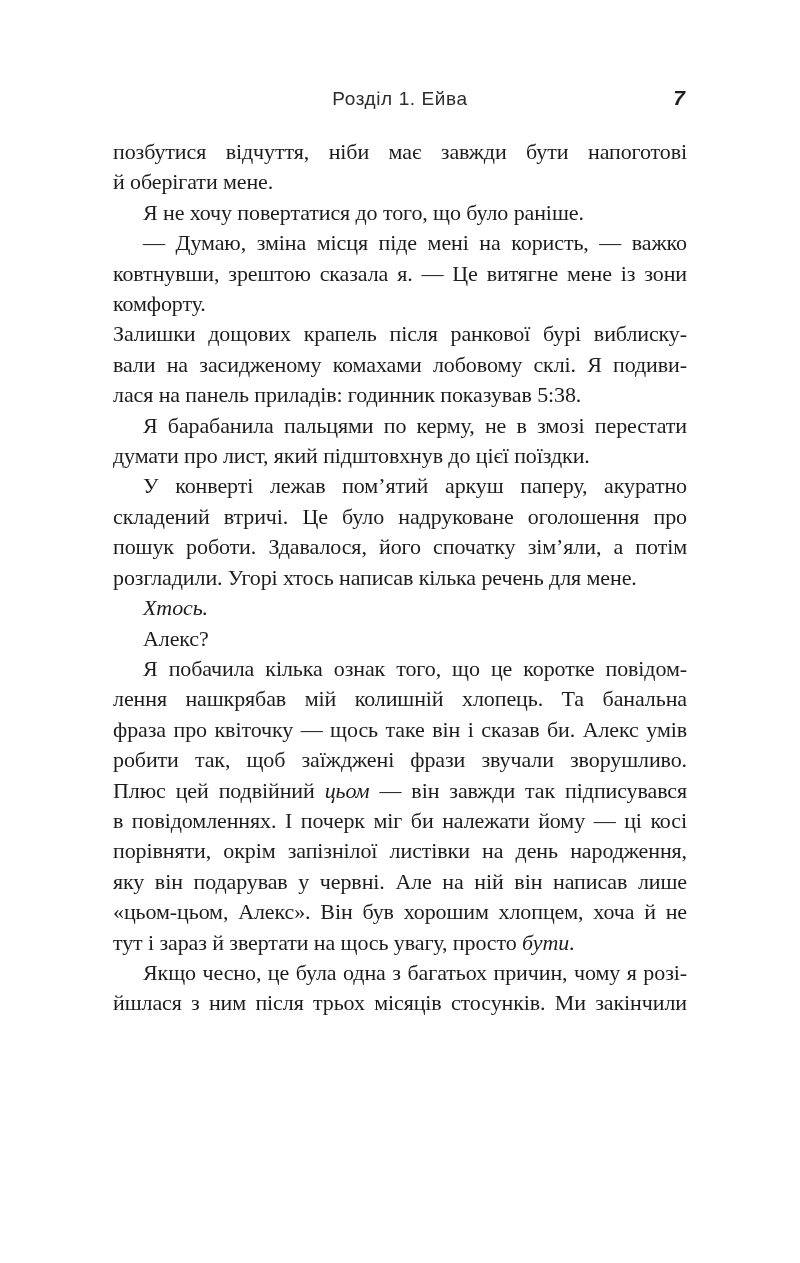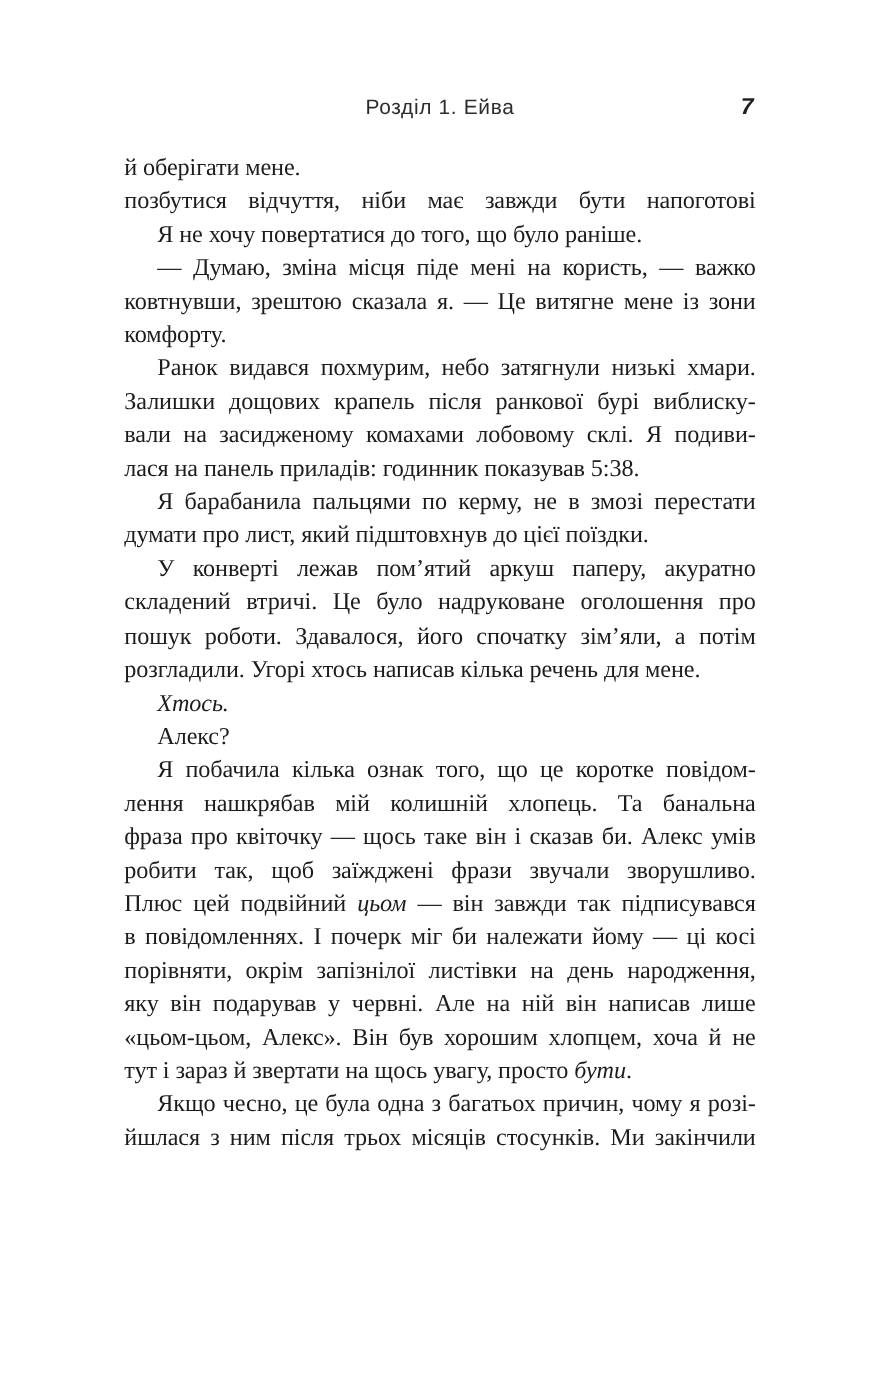--- a/index.html
+++ b/index.html
@@ -76,27 +76,26 @@
 <body>
 
 <div class="page">
 
   <div class="running-header">
     <div class="chapter-title">Розділ 1. Ейва</div>
     <div class="page-number">7</div>
   </div>
 
   <div class="body-text">
+      <div class="line j">позбутися відчуття, ніби має завжди бути напоготові</div>
       <div class="line l">й оберігати мене.</div>
-      <div class="line j">позбутися відчуття, ніби має завжди бути напоготові</div>
       <div class="line l ind">Я не хочу повертатися до того, що було раніше.</div>
       <div class="line j ind">— Думаю, зміна місця піде мені на користь, — важко</div>
       <div class="line j">ковтнувши, зрештою сказала я. — Це витягне мене із зони</div>
       <div class="line l">комфорту.</div>
-      <div class="line j ind">Ранок видався похмурим, небо затягнули низькі хмари.</div>
       <div class="line j">Залишки дощових крапель після ранкової бурі виблиску-</div>
       <div class="line j">вали на засидженому комахами лобовому склі. Я подиви-</div>
       <div class="line l">лася на панель приладів: годинник показував 5:38.</div>
       <div class="line j ind">Я барабанила пальцями по керму, не в змозі перестати</div>
       <div class="line l">думати про лист, який підштовхнув до цієї поїздки.</div>
       <div class="line j ind">У конверті лежав пом’ятий аркуш паперу, акуратно</div>
       <div class="line j">складений втричі. Це було надруковане оголошення про</div>
       <div class="line j">пошук роботи. Здавалося, його спочатку зім’яли, а потім</div>
       <div class="line l">розгладили. Угорі хтось написав кілька речень для мене.</div>
       <div class="line l ind"><i>Хтось.</i></div>

